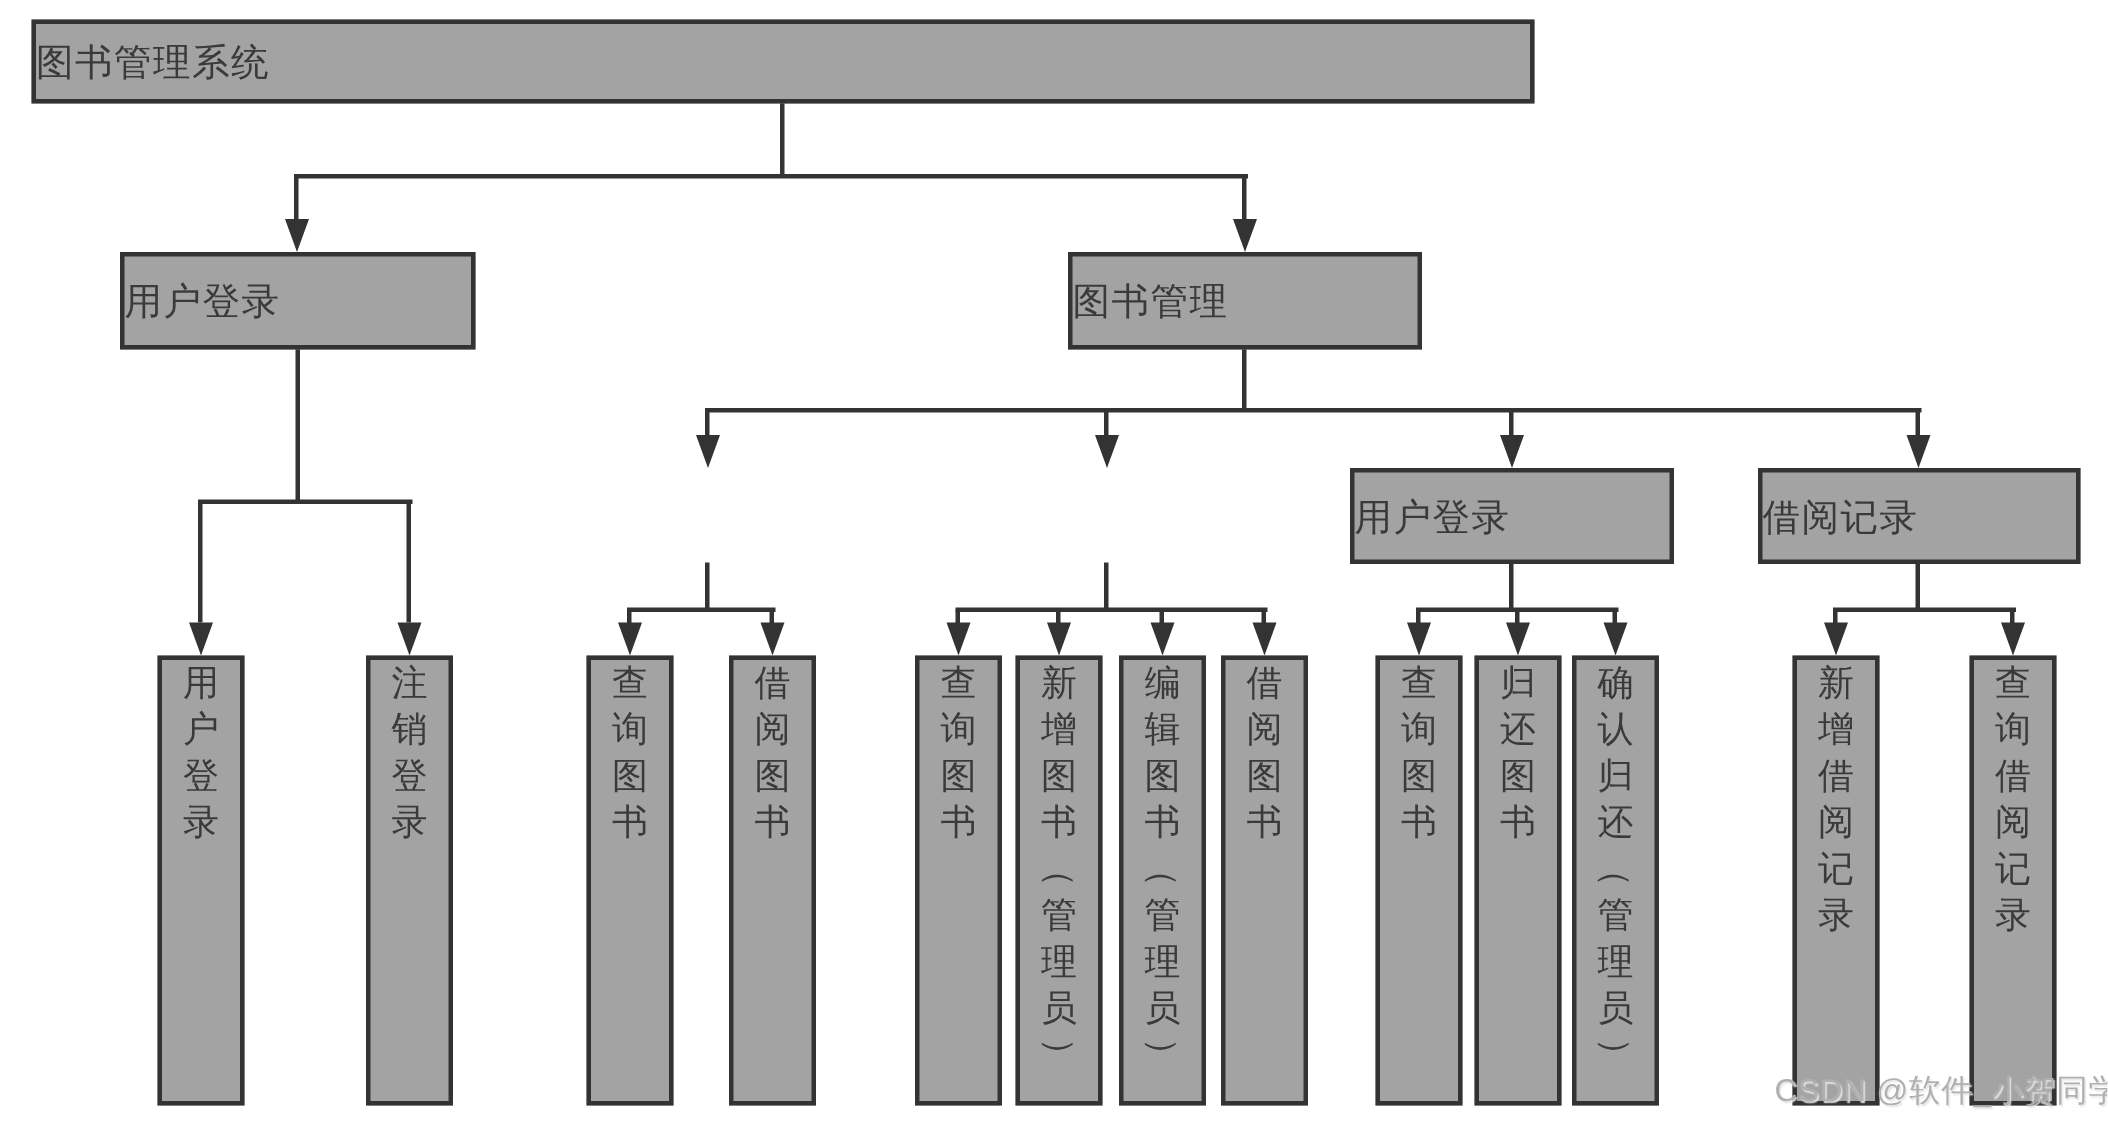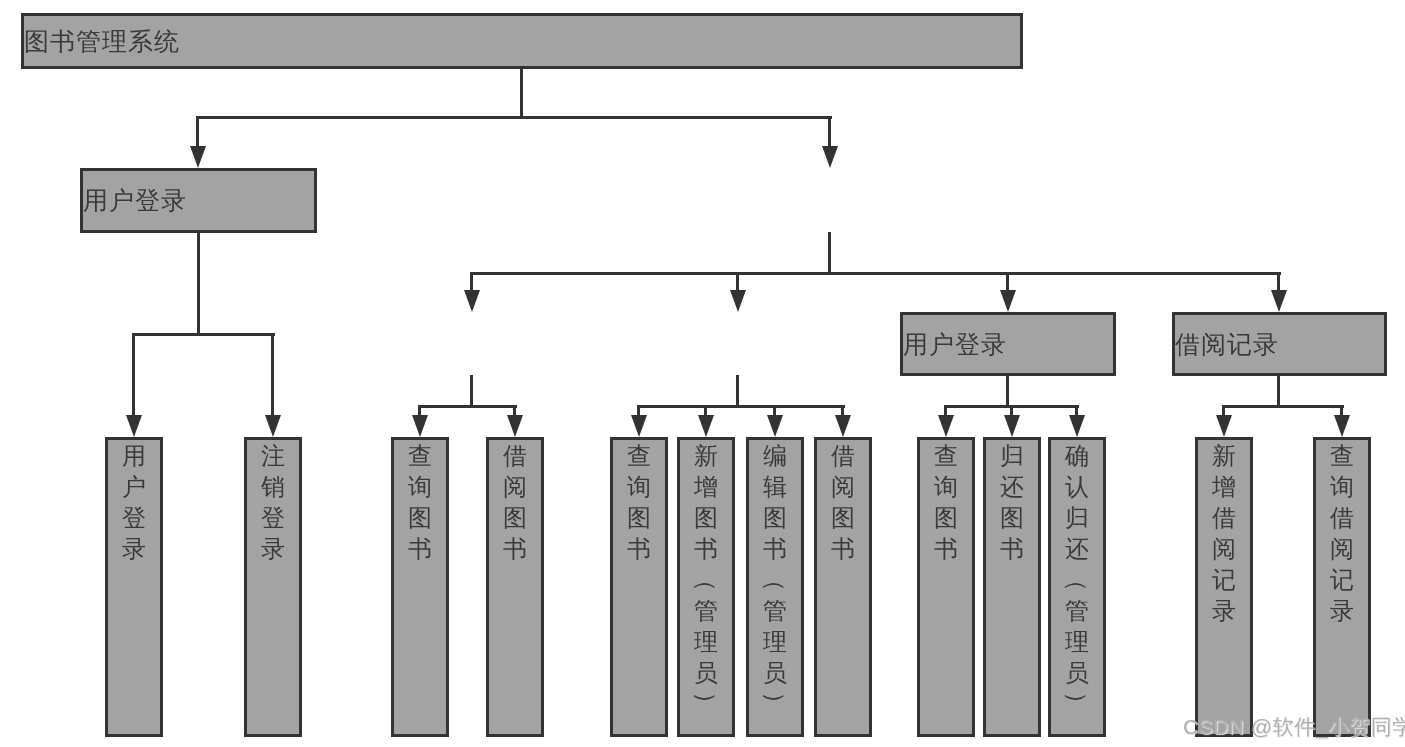--- a/index.html
+++ b/index.html
@@ -75,20 +75,23 @@
   <div class="vline" style="left:520px;top:68px;width:3px;height:50px"></div>
   <div class="hline" style="left:196px;top:116px;width:636px;height:3px"></div>
   <div class="vline" style="left:196px;top:118px;width:3px;height:30px"></div>
   <div class="arrow" style="left:190px;top:146px"></div>
   <div class="vline" style="left:828px;top:118px;width:3px;height:30px"></div>
   <div class="arrow" style="left:822px;top:146px"></div>
 
   <div class="node" style="left:80px;top:168px;width:237px;height:65px">
     <span>用户登录</span>
   </div>
+  <div class="node" style="left:712px;top:168px;width:236px;height:65px">
+    <span>图书管理</span>
+  </div>
 
   <div class="vline" style="left:197px;top:232px;width:3px;height:103px"></div>
   <div class="hline" style="left:132px;top:333px;width:143px;height:3px"></div>
   <div class="vline" style="left:132px;top:335px;width:3px;height:80px"></div>
   <div class="arrow" style="left:126px;top:415px"></div>
   <div class="vline" style="left:271px;top:335px;width:3px;height:80px"></div>
   <div class="arrow" style="left:265px;top:415px"></div>
 
   <div class="vline" style="left:828px;top:232px;width:3px;height:42px"></div>
   <div class="hline" style="left:470px;top:272px;width:811px;height:3px"></div>

